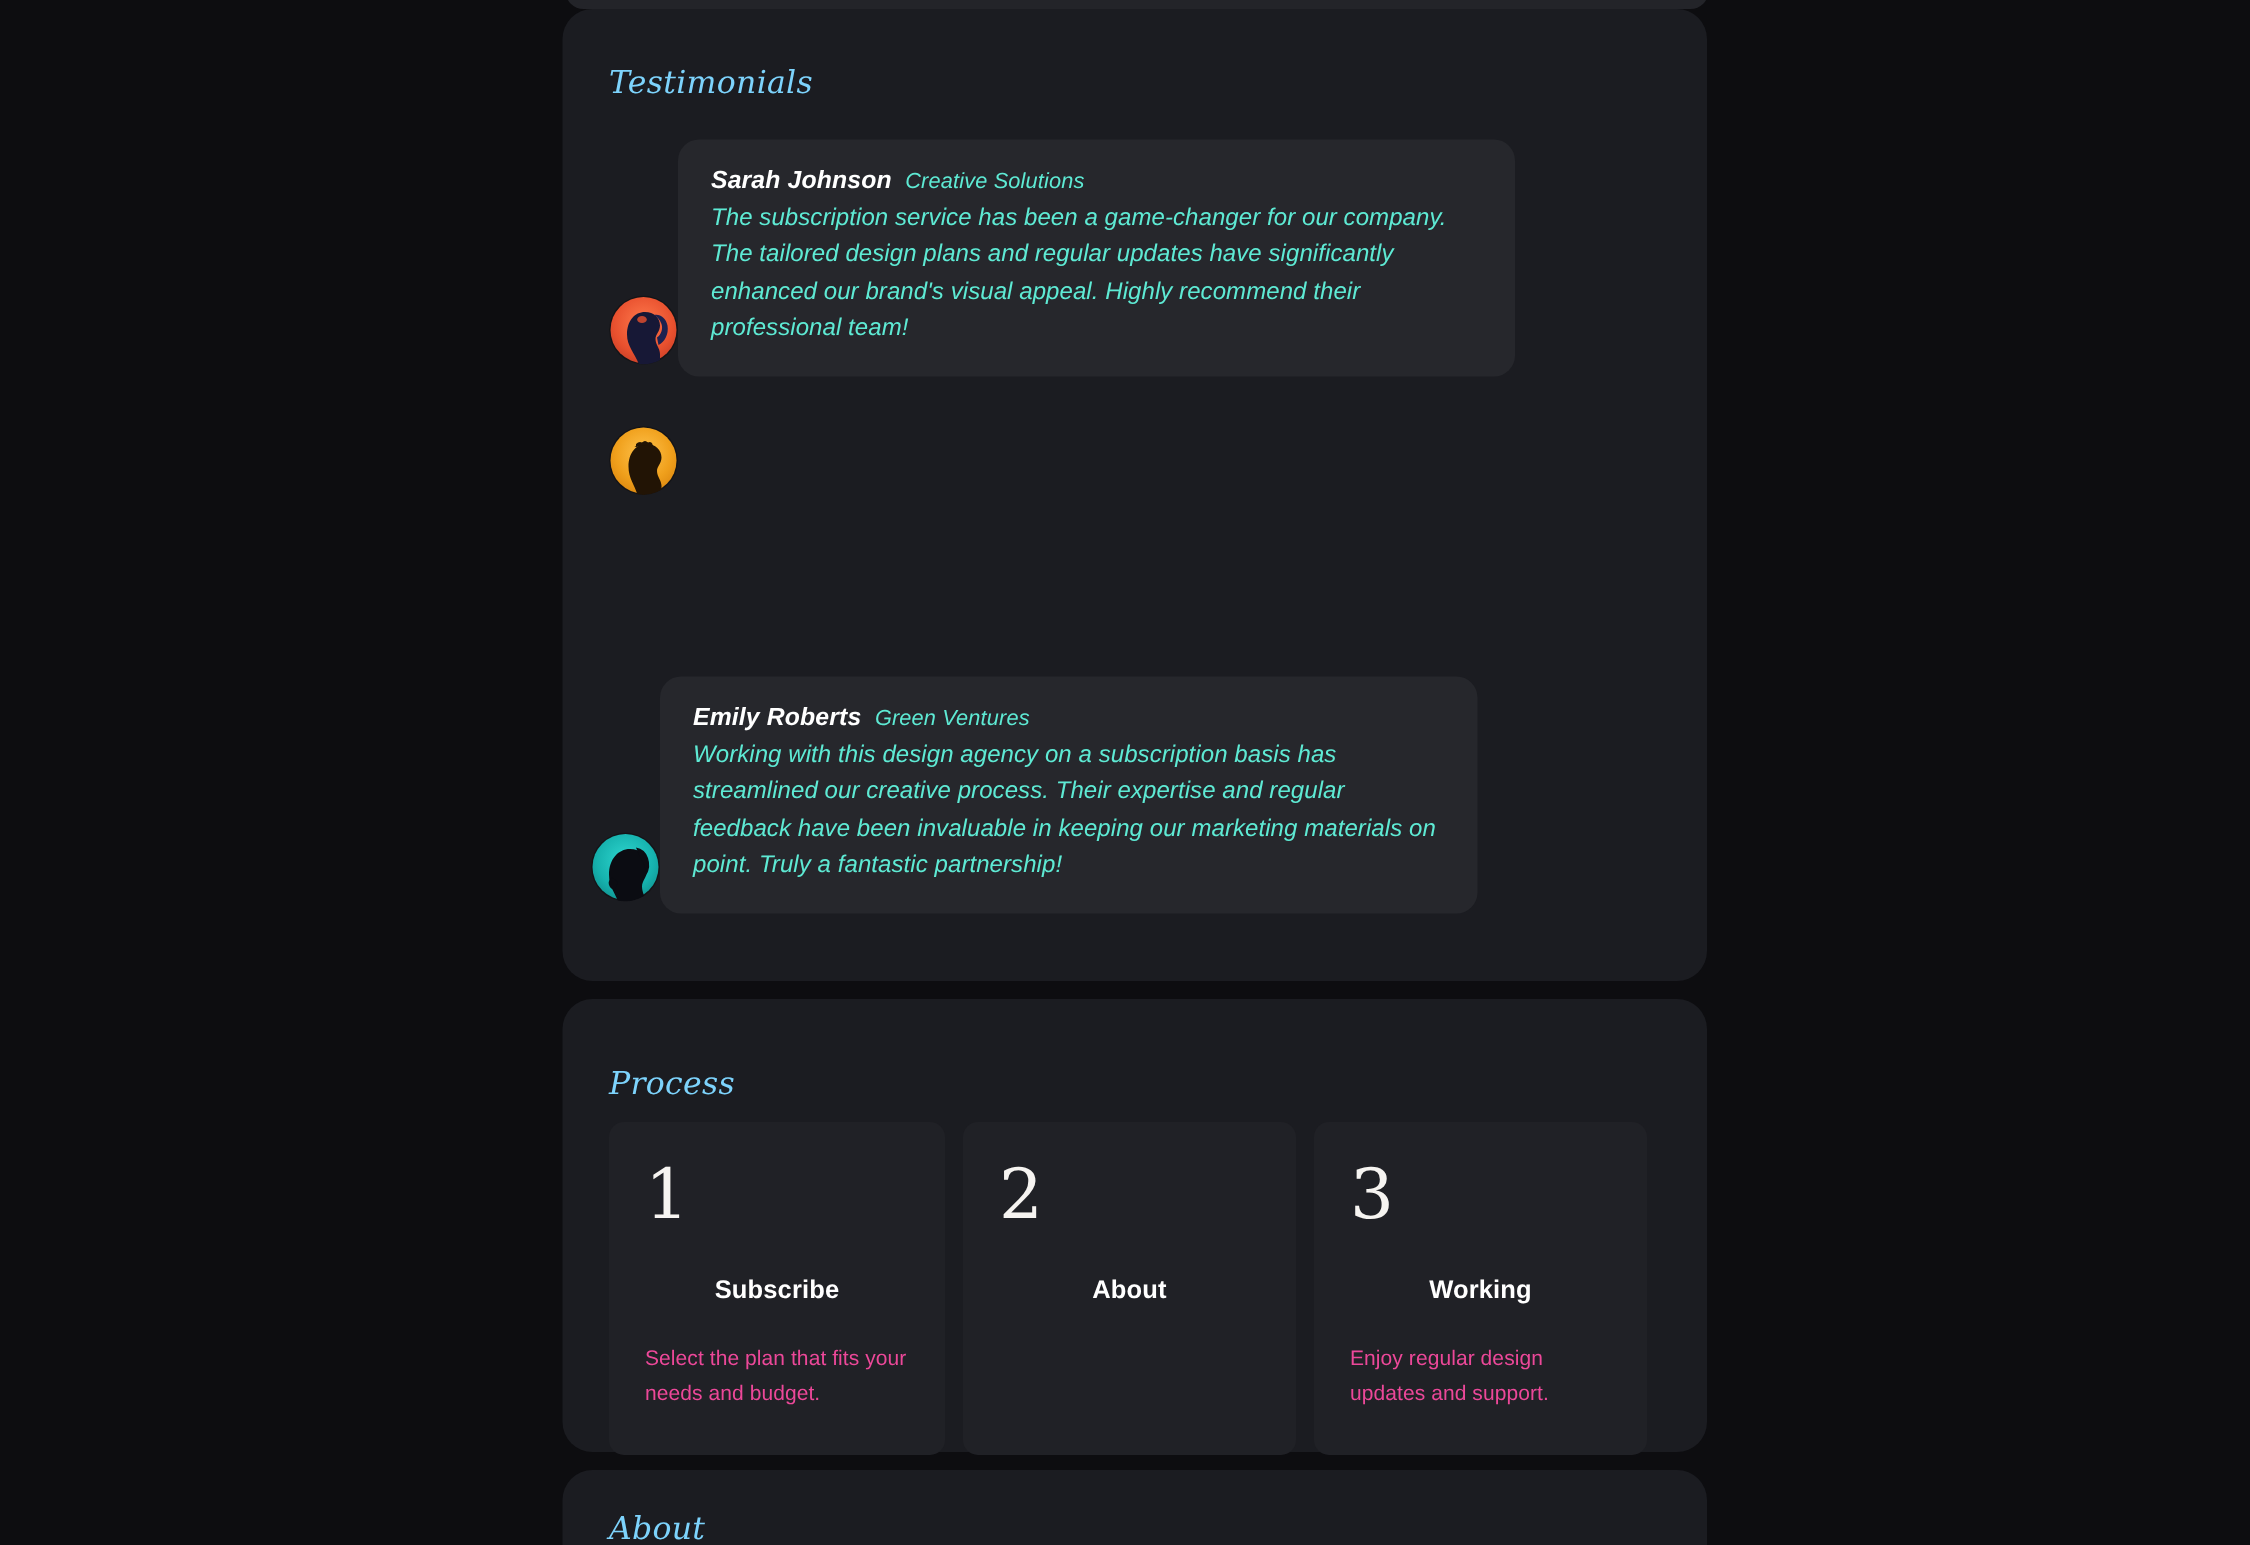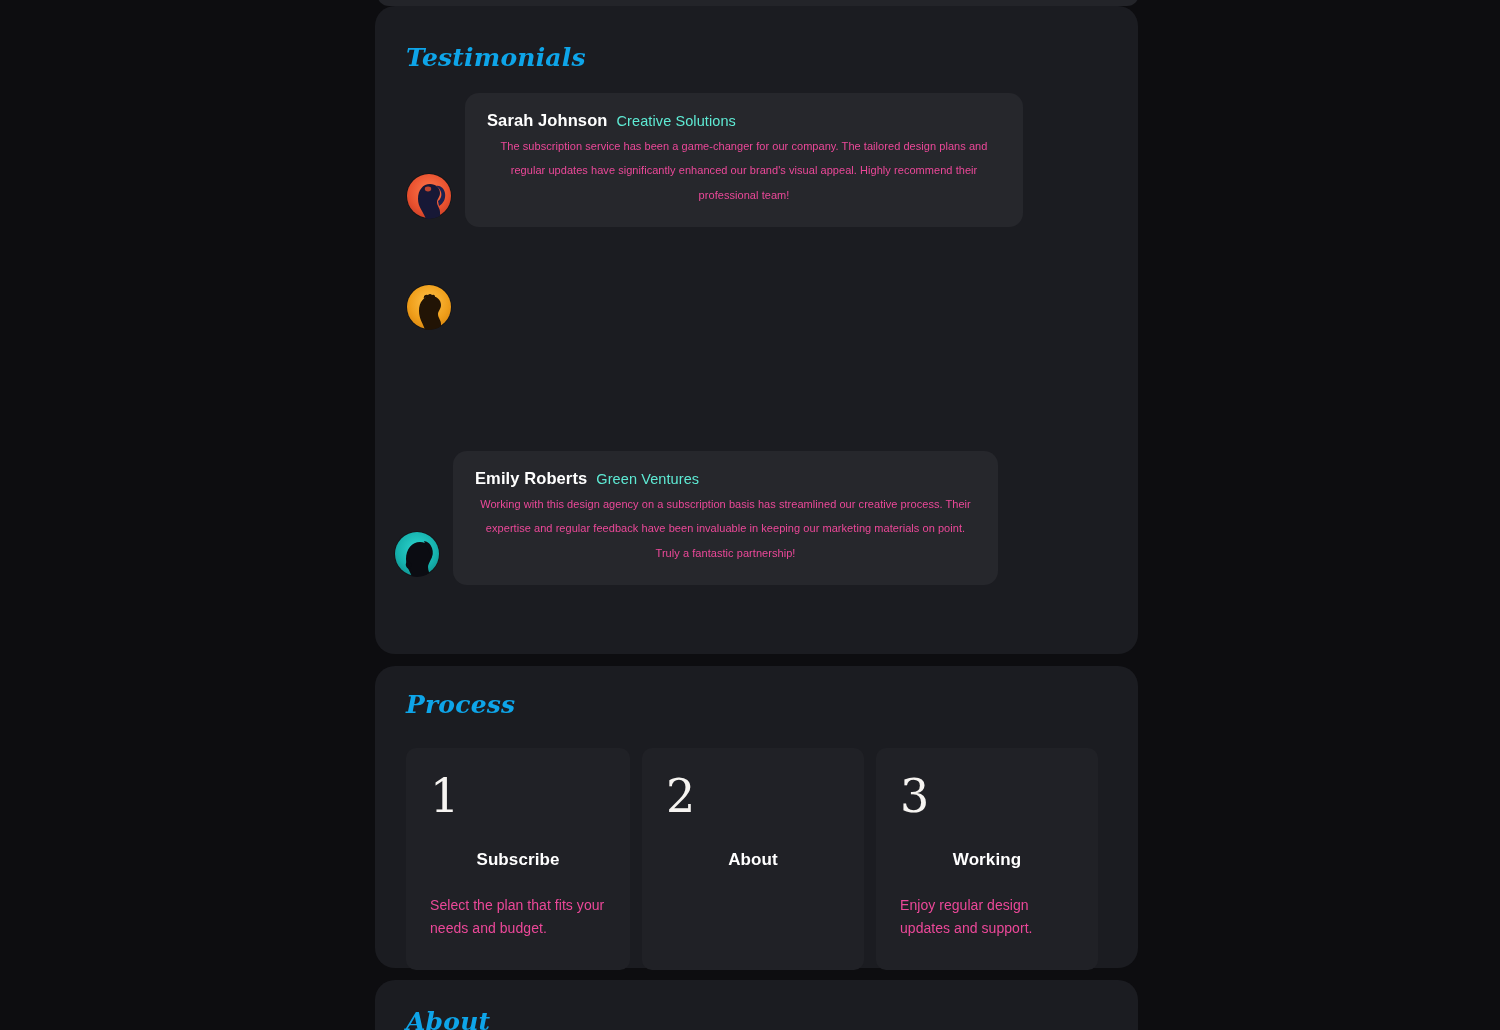--- a/index.html
+++ b/index.html
@@ -32,35 +32,35 @@
     background:#1b1c21;
     border-radius:20px;
   }
   #card-testimonials{ top:6px;  height:648px; }
   #card-process    { top:666px; height:302px; }
   #card-about      { top:980px; height:120px; }
 
   .section-title{
     font-family:"DejaVu Serif", "Liberation Serif", serif;
     font-style:italic;
-    font-weight:700;
-    font-size:25px;
-    color:#0ea5e9;
+    font-weight:400;
+    font-size:21px;
+    color:#7dd3fc;
     letter-spacing:.2px;
   }
   #card-testimonials .section-title{ position:absolute; left:31px; top:37px; }
-  #card-process     .section-title{ position:absolute; left:31px; top:24px; }
+  #card-process     .section-title{ position:absolute; left:31px; top:44px; }
   #card-about       .section-title{ position:absolute; left:31px; top:27px; }
 
   
   .testimonial-row{
     position:absolute;
     display:flex;
     align-items:flex-end;
-    gap:13px;
+    font-style:italic;
   }
   #testimonial-0{ left:31px; top:87px;  }
   #testimonial-1{ left:31px; top:278px; }
   #testimonial-2{ left:19px; top:445px; }
 
   .avatar{
     width:46px; height:46px;
     border-radius:50%;
     flex:0 0 46px;
     position:relative;
@@ -91,25 +91,24 @@
     color:#ffffff;
     letter-spacing:.1px;
   }
   .author-company{
     font-size:14.5px;
     font-weight:400;
     color:#5eead4;
     letter-spacing:.1px;
   }
   .bubble-text{
-    font-size:11px;
+    font-size:16px;
     line-height:24.3px;
-    color:#ec4899;
+    color:#5eead4;
     letter-spacing:.05px;
-    text-align:center;
   }
 
   
   .process-grid{
     position:absolute;
     left:31px; top:82px;
     width:700px;
     display:flex;
   }
   .process-col{

